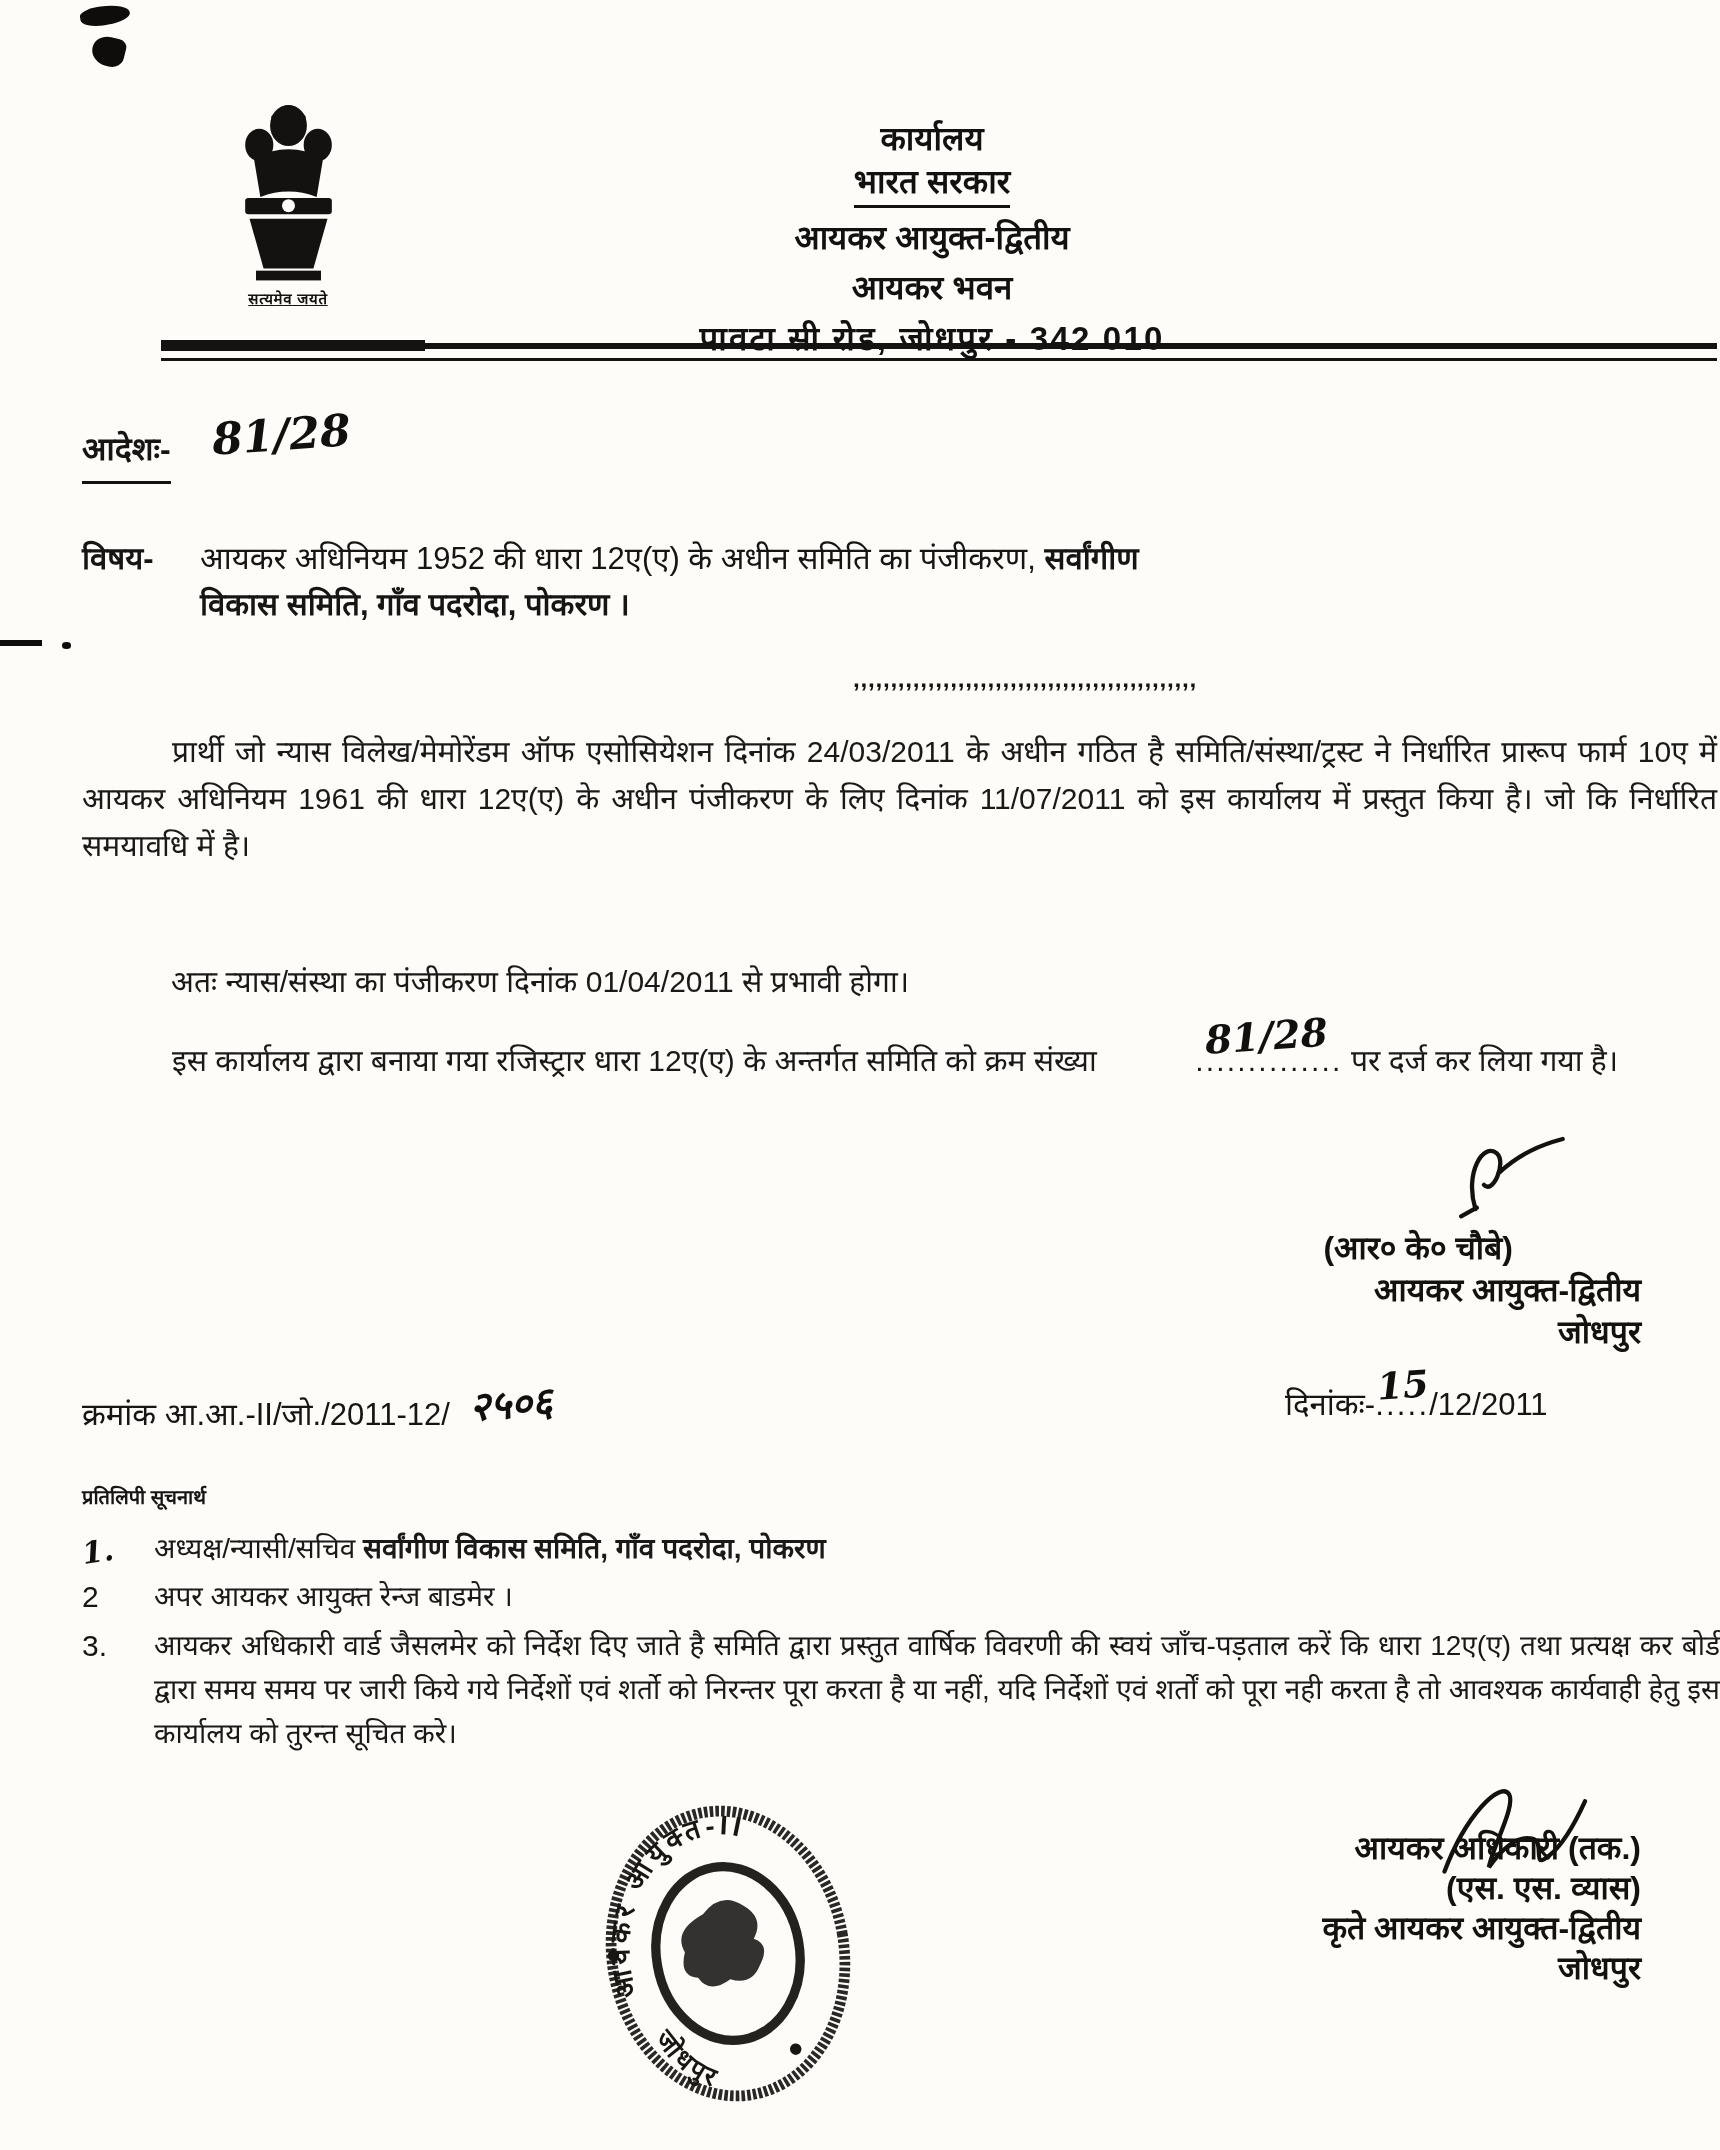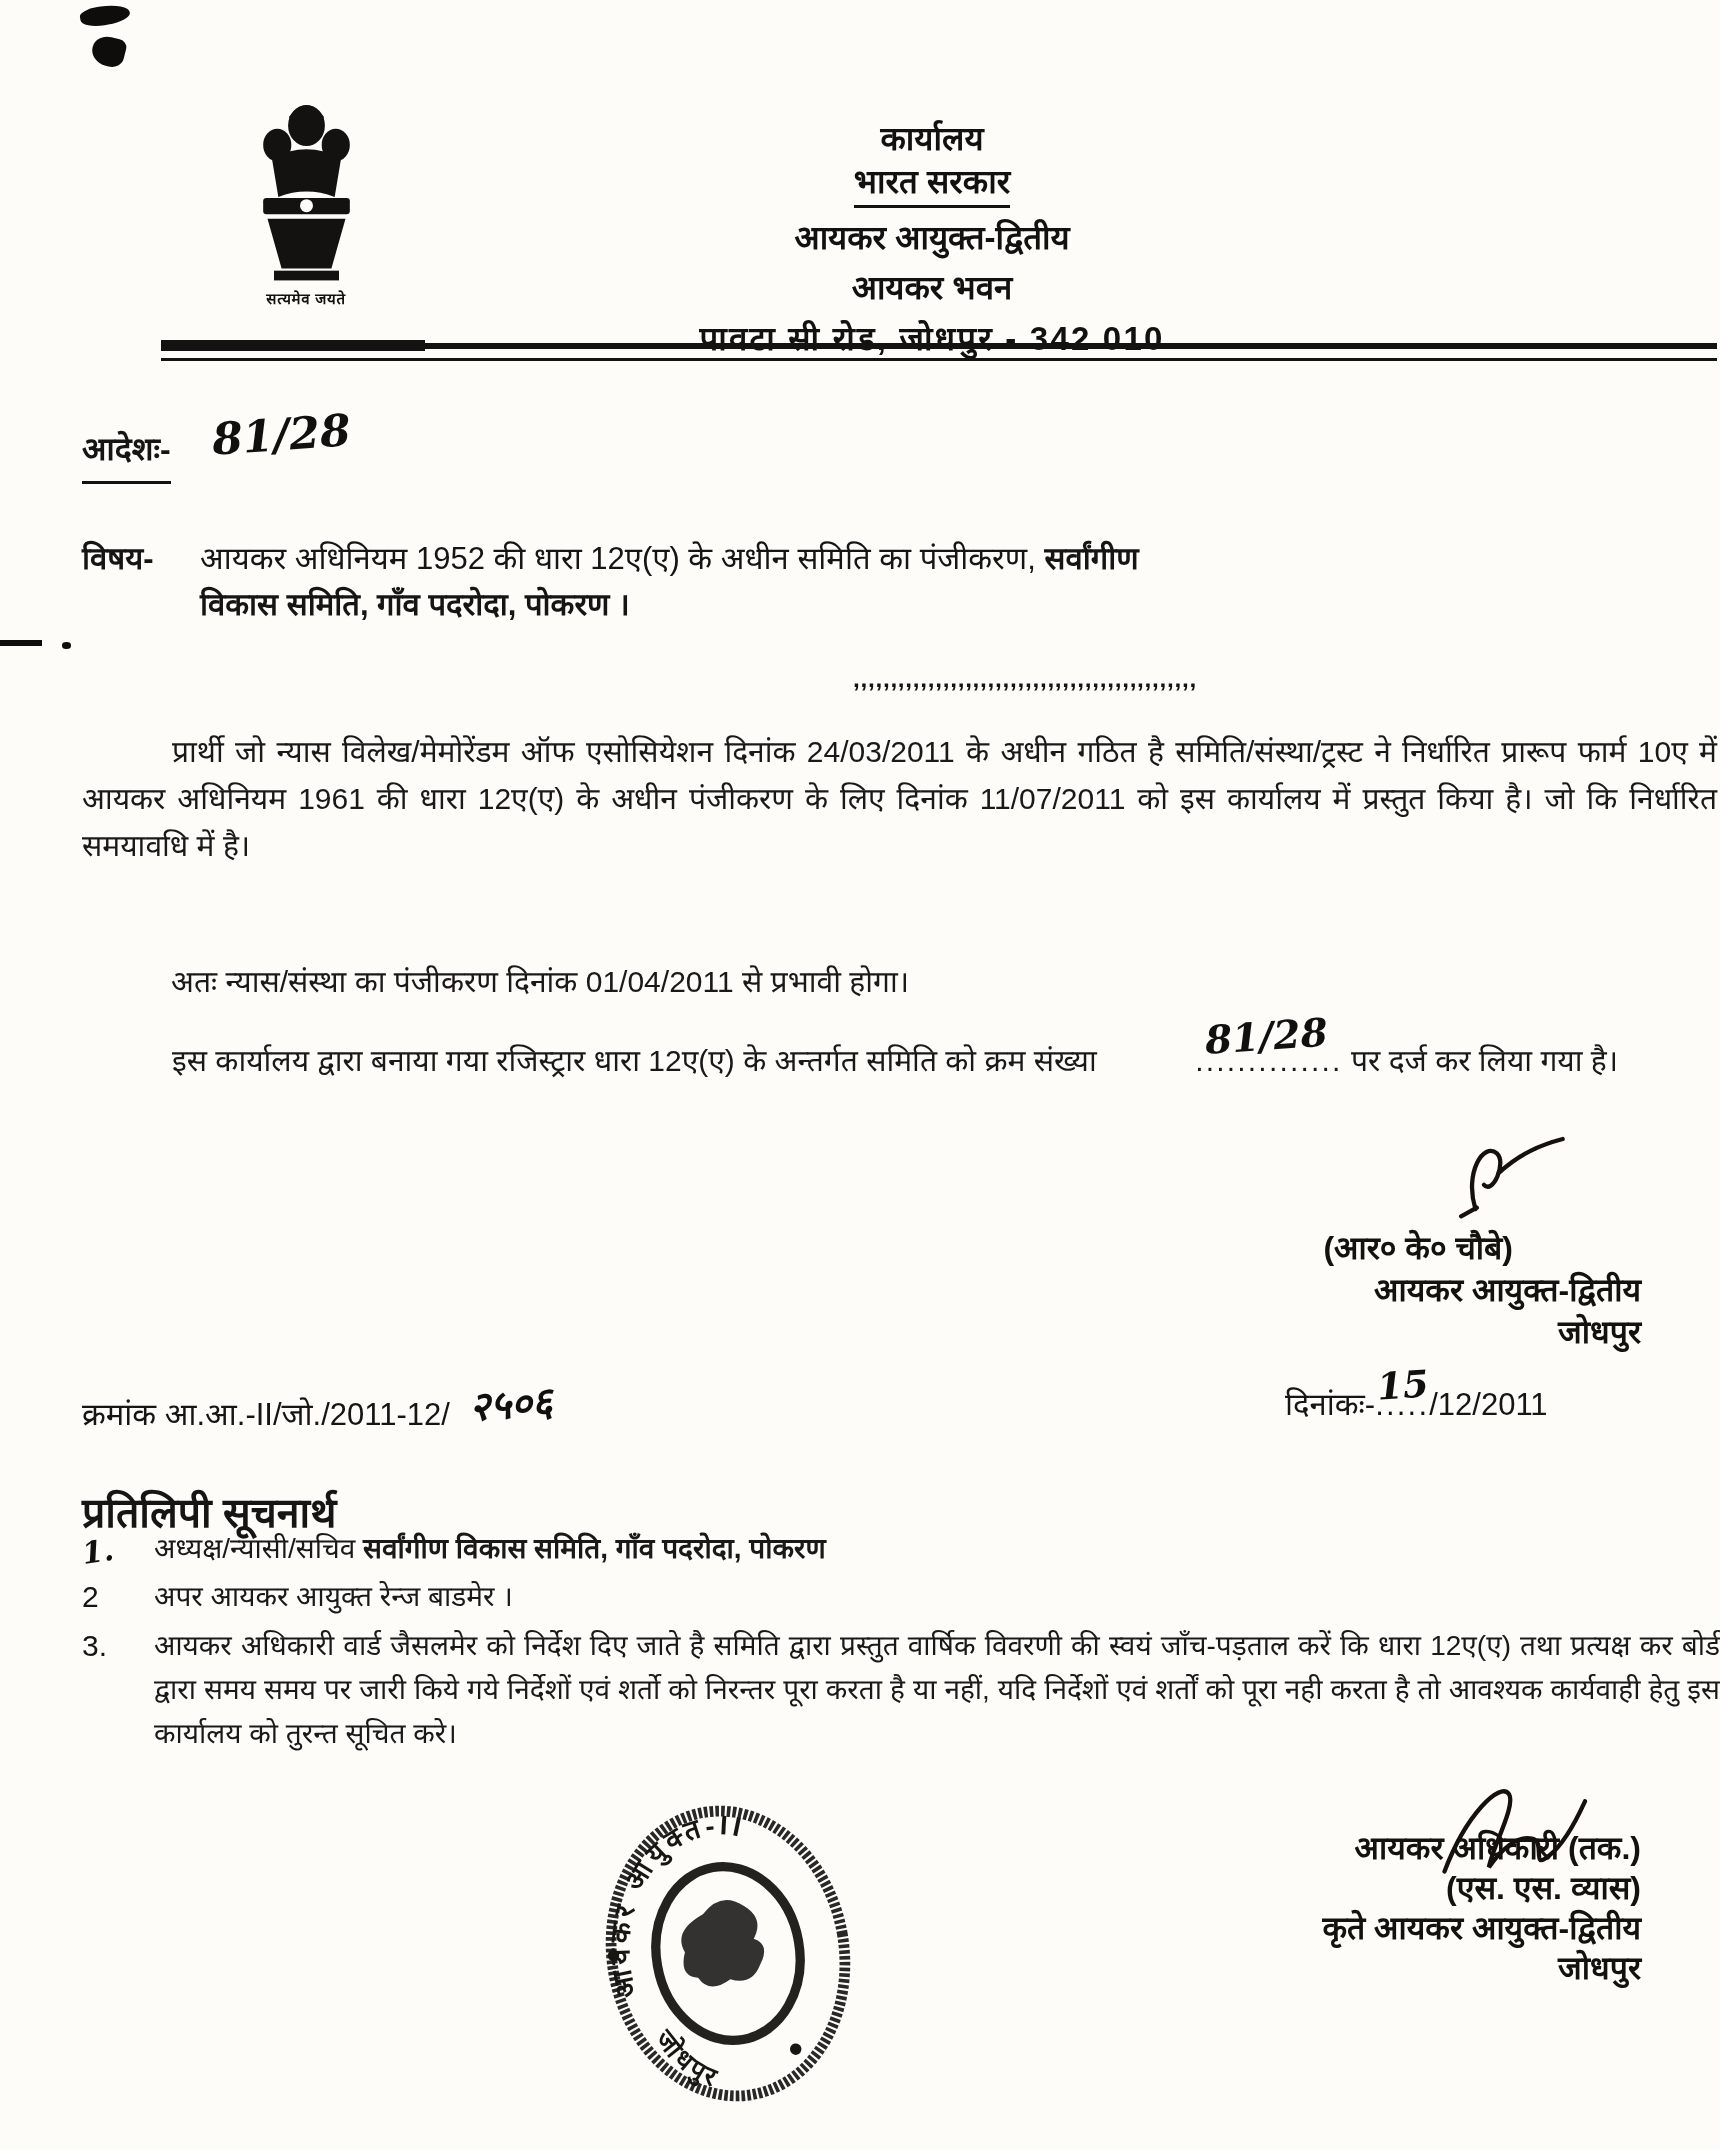--- a/index.html
+++ b/index.html
@@ -39,21 +39,21 @@
 </head>
 <body>
 
 <div id="page">
 
   <div class="abs corner" style="left:80px;top:5.7px;width:50px;height:18.6px;transform:rotate(-9deg);border-radius:40% 60% 50% 50%;"></div>
   <div class="abs corner" style="left:92px;top:37px;width:33px;height:29px;transform:rotate(14deg);border-radius:55% 30% 45% 60%;"></div>
   <div class="abs corner" style="left:0px;top:640px;width:42px;height:5.7px;"></div>
   <div class="abs corner" style="left:62px;top:642px;width:8.6px;height:6.5px;border-radius:50%;"></div>
 
-  <div class="abs" style="left:238px;top:93px;width:136px;">
+  <div class="abs" style="left:220px;top:93px;width:136px;text-decoration:underline;">
     <svg viewBox="0 0 120 180" style="width:133px;height:195px;display:block;margin:0 auto;">
       <g fill="#131211">
         <path d="M44 22 Q60 0 76 22 L73 36 Q60 27 47 36 Z"></path>
         <ellipse cx="60" cy="30" rx="17" ry="19"></ellipse>
         <ellipse cx="33" cy="48" rx="13" ry="15"></ellipse>
         <ellipse cx="87" cy="48" rx="13" ry="15"></ellipse>
         <path d="M28 60 Q60 44 92 60 L86 96 Q60 86 34 96 Z"></path>
         <rect x="20" y="97" width="80" height="15" rx="3"></rect>
         <circle cx="60" cy="104" r="6" fill="#fdfcf9"></circle>
         <path d="M24 116 L96 116 L83 162 L37 162 Z"></path>
@@ -117,21 +117,21 @@
   </div>
 
   <div class="abs" style="left:82px;top:1382px;font-size:31px;">
     <span>क्रमांक आ.आ.-II/जो./2011-12/</span>
     <span class="hand" style="font-size:40px;position:relative;top:-7.2px;margin-left:10px;">२५०६</span>
   </div>
   <div class="abs" style="left:1285px;top:1382px;font-size:31px;">
     <span>दिनांकः-</span><span class="leader"><span class="dots">.....</span><span class="hand overlay" style="font-size:37px;top:-24.4px;left:1.4px;">15</span></span><span>/12/2011</span>
   </div>
 
-  <div class="abs bold" style="left:82px;top:1483px;font-size:41px;">प्रतिलिपी सूचनार्थ</div>
+  <div class="abs bold" style="left:82px;top:1483px;font-size:20px;">प्रतिलिपी सूचनार्थ</div>
 
   <div class="abs" style="left:82px;top:1527px;width:1638px;">
     <div class="itemrow">
       <div class="numcol hand" style="transform:rotate(-8deg);">1.</div>
       <div class="itemtext">
         <span>अध्यक्ष/न्यासी/सचिव </span><span class="bold">सर्वांगीण विकास समिति, गाँव पदरोदा, पोकरण</span>
       </div>
     </div>
     <div class="itemrow">
       <div class="numcol">2</div>

